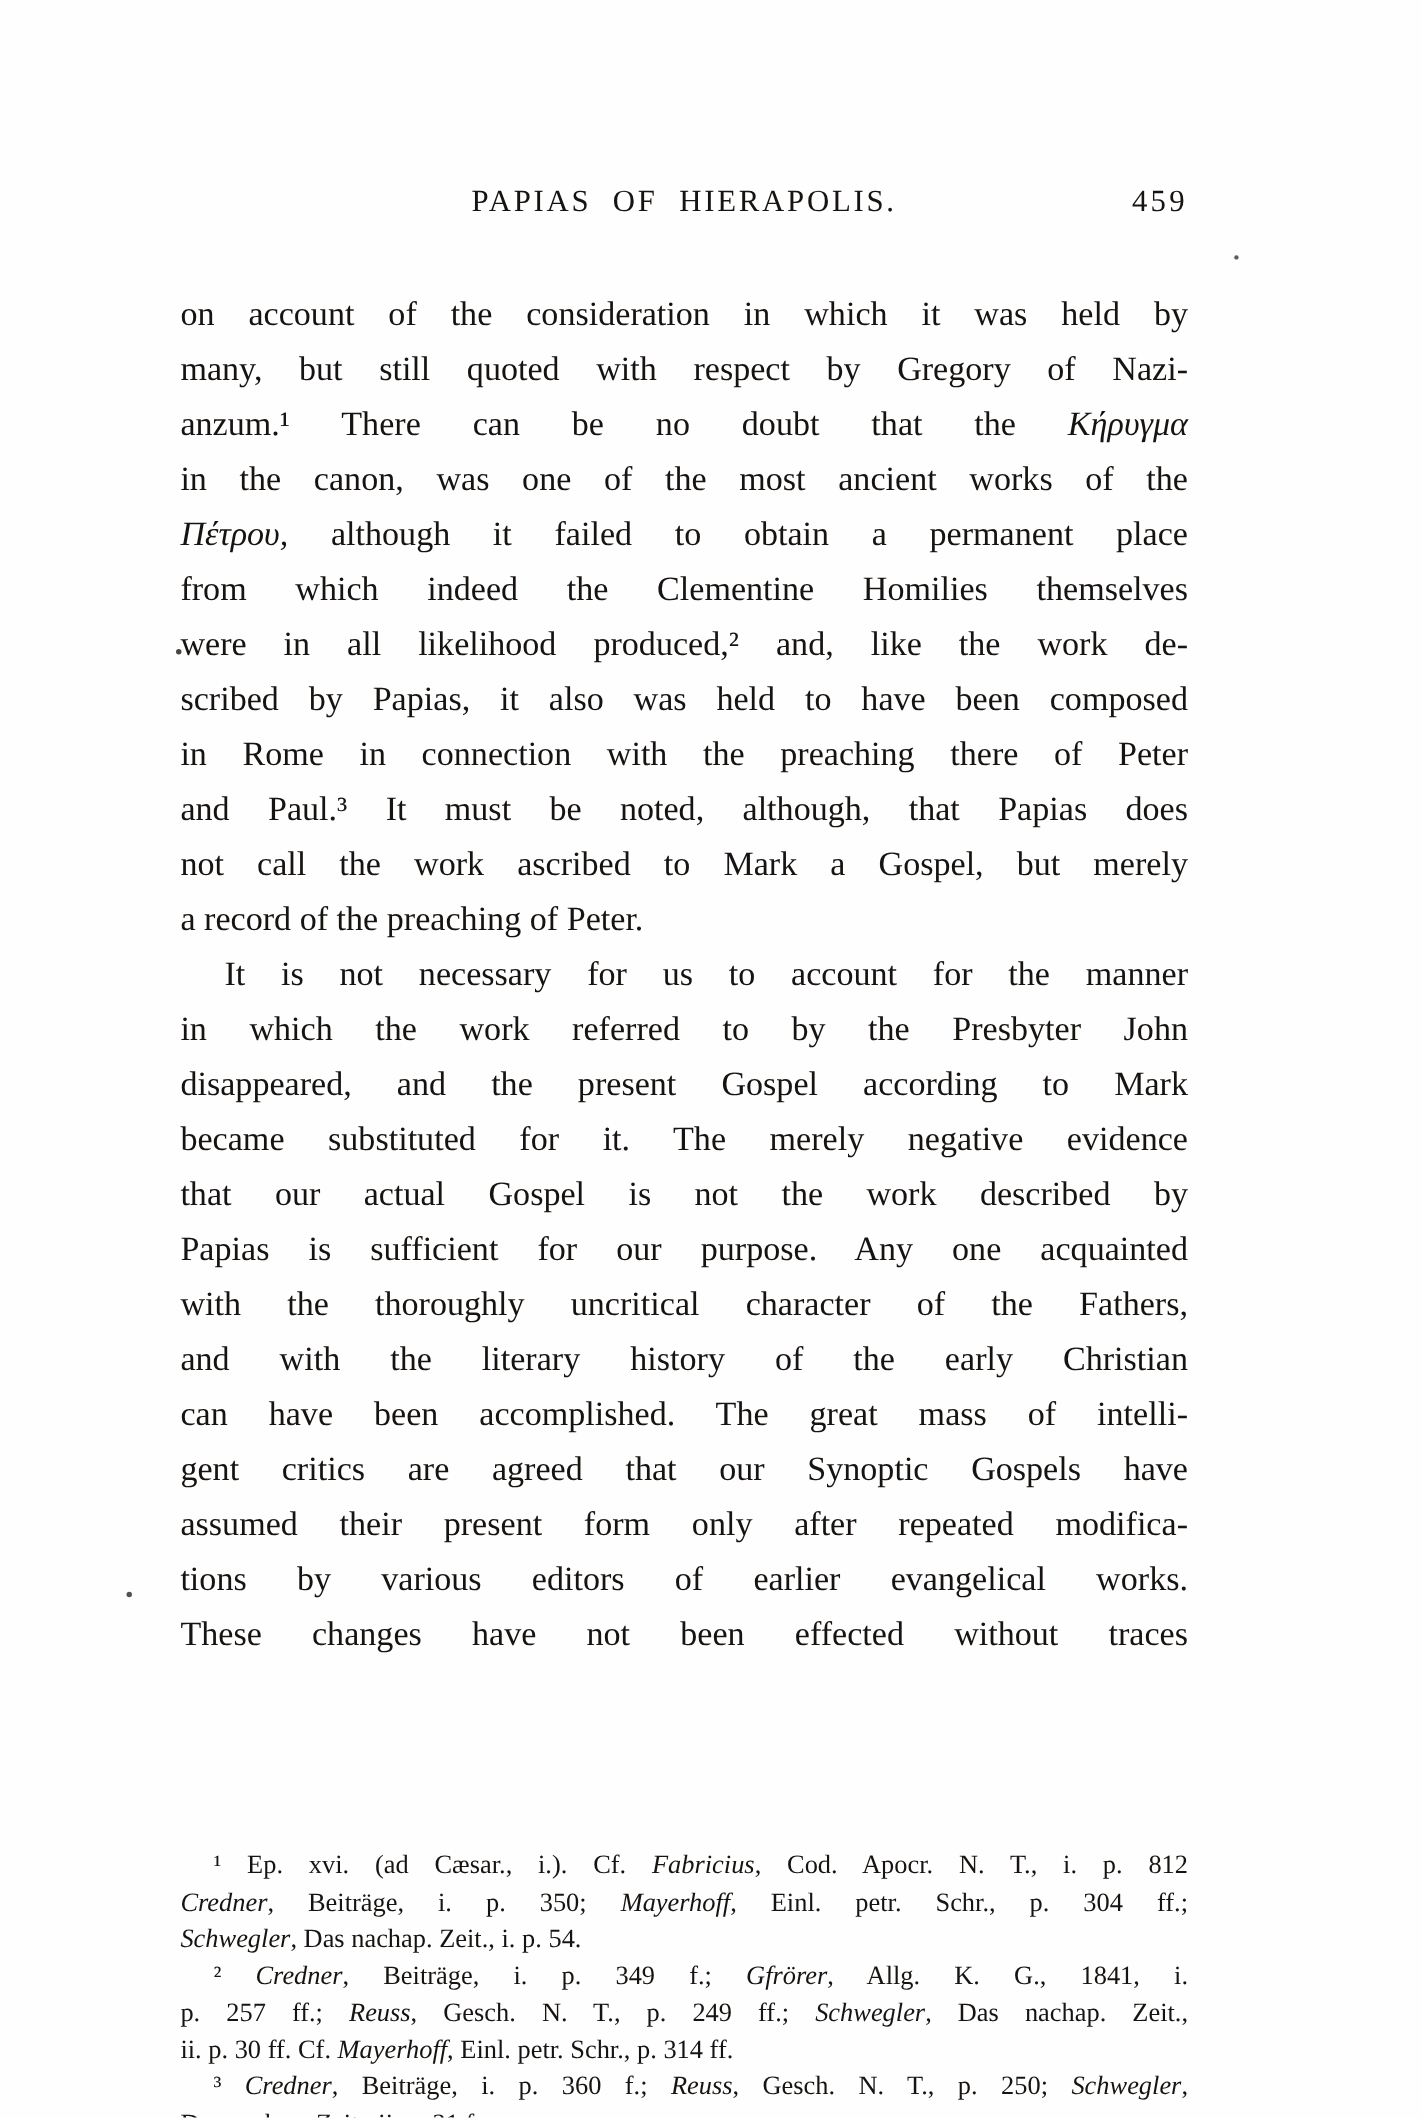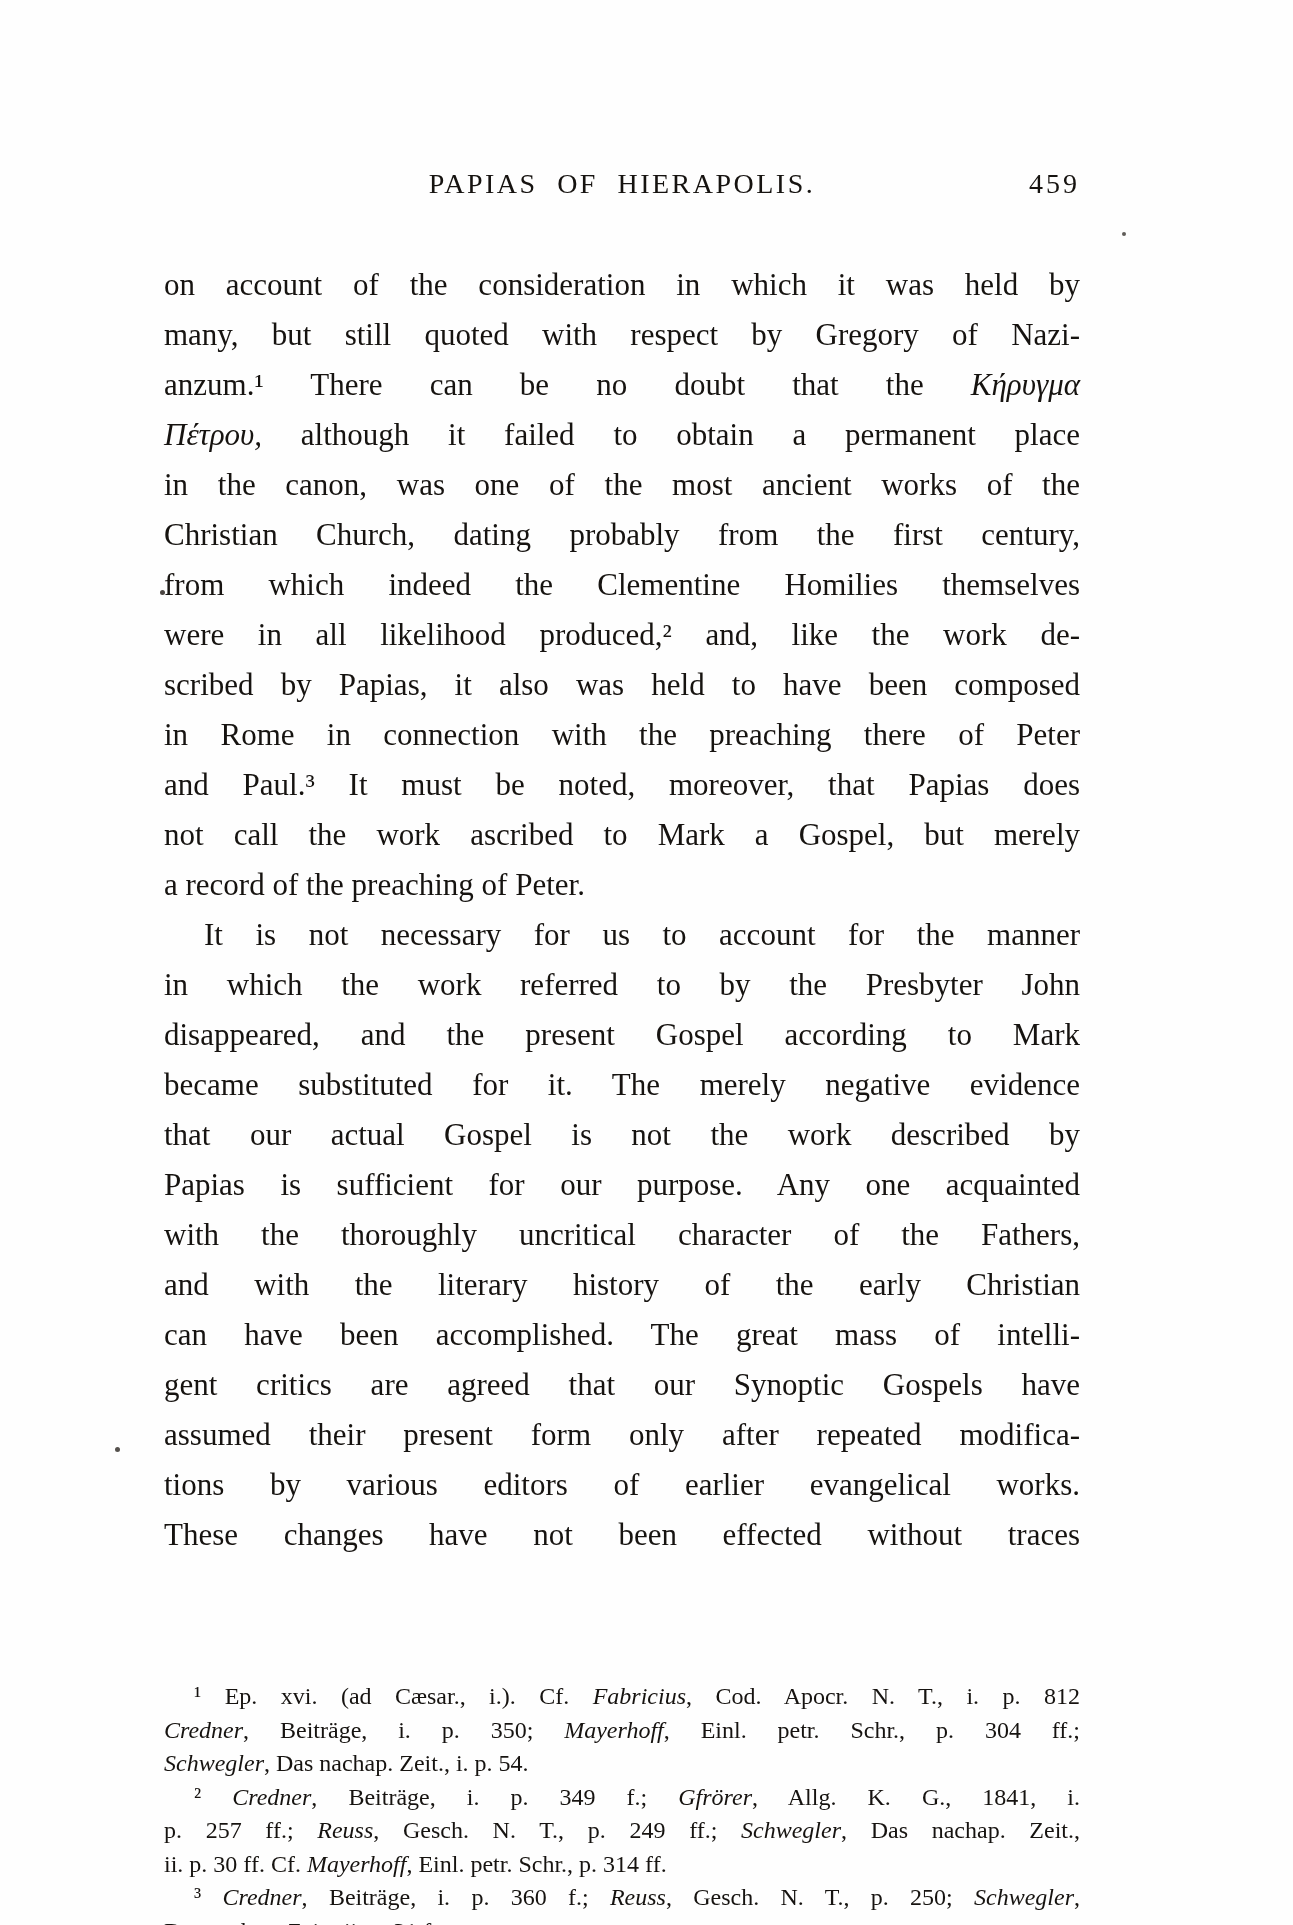--- a/index.html
+++ b/index.html
@@ -73,28 +73,27 @@
 
   <div class="running-header">
     <span>PAPIAS OF HIERAPOLIS.</span>
     <span class="page-number">459</span>
   </div>
 
   <div class="body-text">
       <div class="line"><span>on account of the consideration in which it was held by</span></div>
       <div class="line"><span>many, but still quoted with respect by Gregory of Nazi-</span></div>
       <div class="line"><span>anzum.¹ There can be no doubt that the </span><span class="it">Κήρυγμα</span></div>
+      <div class="line"><span>in the canon, was one of the most ancient works of the</span></div>
       <div class="line"><span class="it">Πέτρου,</span><span> although it failed to obtain a permanent place</span></div>
-      <div class="line"><span>in the canon, was one of the most ancient works of the</span></div>
-      <div class="line"><span>Christian Church, dating probably from the first century,</span></div>
       <div class="line"><span>from which indeed the Clementine Homilies themselves</span></div>
       <div class="line"><span>were in all likelihood produced,² and, like the work de-</span></div>
       <div class="line"><span>scribed by Papias, it also was held to have been composed</span></div>
       <div class="line"><span>in Rome in connection with the preaching there of Peter</span></div>
-      <div class="line"><span>and Paul.³ It must be noted, moreover, that Papias does</span></div>
+      <div class="line"><span>and Paul.³ It must be noted, although, that Papias does</span></div>
       <div class="line"><span>not call the work ascribed to Mark a Gospel, but merely</span></div>
       <div class="line last"><span>a record of the preaching of Peter.</span></div>
       <div class="line indent"><span>It is not necessary for us to account for the manner</span></div>
       <div class="line"><span>in which the work referred to by the Presbyter John</span></div>
       <div class="line"><span>disappeared, and the present Gospel according to Mark</span></div>
       <div class="line"><span>became substituted for it. The merely negative evidence</span></div>
       <div class="line"><span>that our actual Gospel is not the work described by</span></div>
       <div class="line"><span>Papias is sufficient for our purpose. Any one acquainted</span></div>
       <div class="line"><span>with the thoroughly uncritical character of the Fathers,</span></div>
       <div class="line"><span>and with the literary history of the early Christian</span></div>

